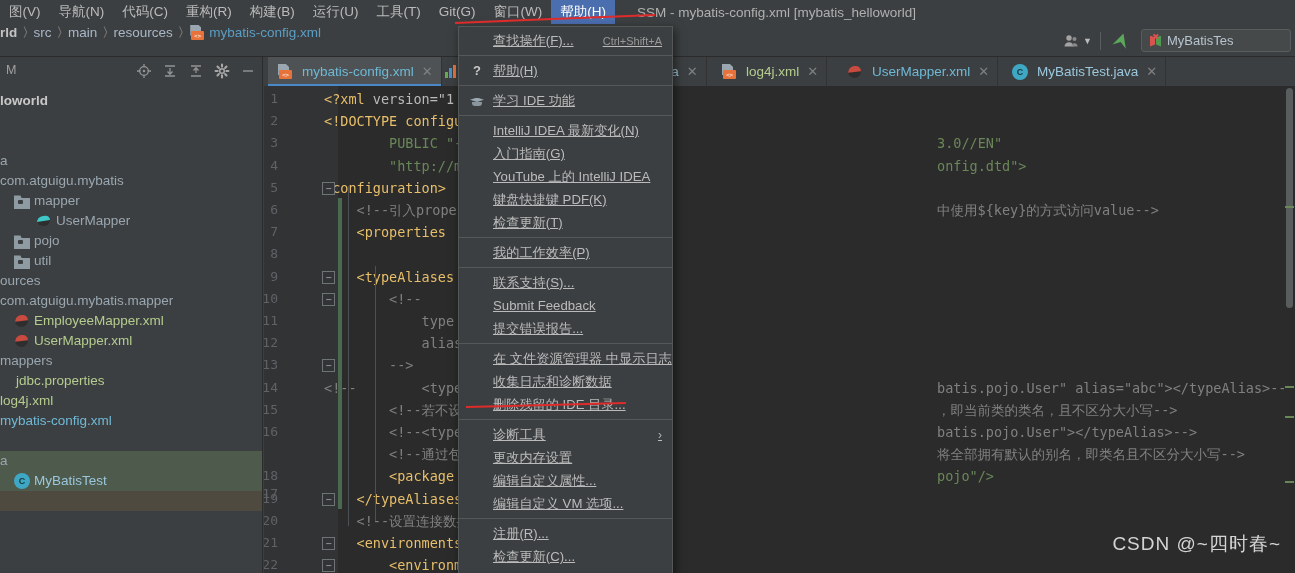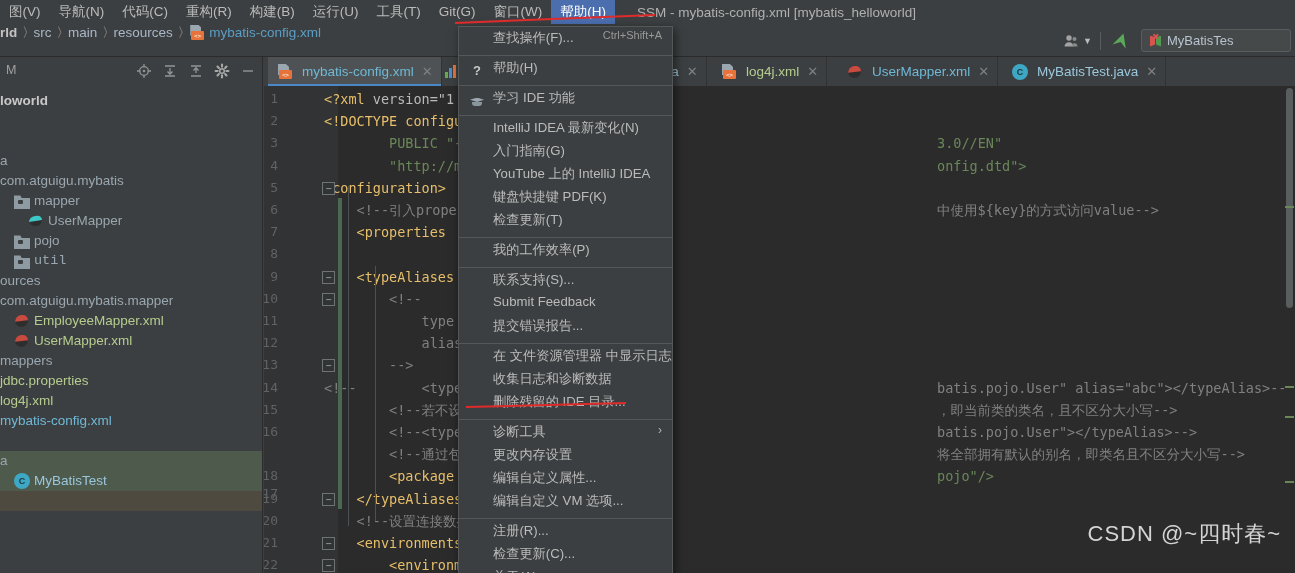--- a/index.html
+++ b/index.html
@@ -142,39 +142,39 @@
   .scroll-thumb{ position:absolute; right:2px; width:7px; border-radius:4px; background:#5a5d5e; }
   .marker{ position:absolute; right:1px; width:9px; height:2px; }
 
   
   #helpmenu{
     position:absolute; left:458px; top:26px; width:215px;
     background:#3c3f41; border:1px solid #555859;
     box-shadow:2px 3px 9px rgba(0,0,0,.55); z-index:60; padding:2px 0;
   }
   .mrow{
-    height:23px; display:flex; padding:0 10px 0 34px;
-    font-size:13.2px; color:#bbbbbb; white-space:nowrap; position:relative;
+    height:23px; display:flex; align-items:center; padding:0 10px 0 34px;
+    font-size:13.2px; color:#bbbbbb; white-space:nowrap; position:relative;text-decoration:underline;
   }
   .mrow .accel{ margin-left:auto; color:#999999; font-size:11px; padding-left:14px; }
   .mrow .arrow{ margin-left:auto; color:#b0b0b0; font-size:12px; }
   .mdiv{ height:1px; background:#555859; margin:3px 0; }
   .mrow .gi{ position:absolute; left:11px; top:50%; transform:translateY(-50%); width:14px; height:14px; }
   .q-icon{ color:#c8c8c8; font-size:13px; font-weight:bold; line-height:14px; text-align:center; }
   .cap-icon{ position:relative; }
   .cap-icon:before{ content:""; position:absolute; left:0; top:4px; width:14px; height:5px; background:#9aa7b0; clip-path:polygon(50% 0,100% 45%,50% 90%,0 45%); }
   .cap-icon:after{ content:""; position:absolute; left:2px; top:8px; width:10px; height:4px; background:#8a969e; border-radius:0 0 3px 3px; }
 
   
   .redline{
     position:absolute; height:0; border-top:2px solid #e02b2b; z-index:90;
     transform-origin:left center;
   }
   #watermark{
-    position:absolute; right:14px; bottom:24px; color:#d4d4d4; font-size:22px;
+    position:absolute; right:14px; bottom:16px; color:#d4d4d4; font-size:19px;
     letter-spacing:1px; z-index:80; white-space:nowrap;
   }
 </style>
 </head>
 <body>
 
 <div id="titlebar">
   <div class="menu-strip">
       <div class="menu-item">图(V)</div>
       <div class="menu-item">导航(N)</div>
@@ -270,50 +270,50 @@
       <div class="trow" style="padding-left: 0px;">
         <span class="lbl dim">a</span>
       </div>
       <div class="trow" style="padding-left: 0px;">
         <span class="lbl dim">com.atguigu.mybatis</span>
       </div>
       <div class="trow" style="padding-left: 14px;">
         <span class="ico ico-folder"></span>
         <span class="lbl dim">mapper</span>
       </div>
-      <div class="trow" style="padding-left: 28px;">
+      <div class="trow" style="padding-left: 28px; margin-left: 8px;">
         <span class="ico ico-mapper"></span>
         <span class="lbl dim">UserMapper</span>
       </div>
       <div class="trow" style="padding-left: 14px;">
         <span class="ico ico-folder"></span>
         <span class="lbl dim">pojo</span>
       </div>
-      <div class="trow" style="padding-left: 14px; font-family: Liberation Mono, monospace;">
+      <div class="trow" style="padding-left: 14px;">
         <span class="ico ico-folder"></span>
         <span class="lbl dim">util</span>
       </div>
       <div class="trow" style="padding-left: 0px;">
         <span class="lbl dim">ources</span>
       </div>
       <div class="trow" style="padding-left: 0px;">
         <span class="lbl dim">com.atguigu.mybatis.mapper</span>
       </div>
       <div class="trow" style="padding-left: 14px;">
         <span class="ico ico-mybatis"></span>
         <span class="lbl xml">EmployeeMapper.xml</span>
       </div>
       <div class="trow" style="padding-left: 14px;">
         <span class="ico ico-mybatis"></span>
         <span class="lbl xml">UserMapper.xml</span>
       </div>
       <div class="trow" style="padding-left: 0px;">
         <span class="lbl dim">mappers</span>
       </div>
-      <div class="trow" style="padding-left: 0px;">
+      <div class="trow" style="padding-left: 16px;">
         <span class="lbl xml">jdbc.properties</span>
       </div>
       <div class="trow" style="padding-left: 0px;">
         <span class="lbl xml">log4j.xml</span>
       </div>
       <div class="trow" style="padding-left: 0px;">
         <span class="lbl cfg">mybatis-config.xml</span>
       </div>
       <div class="trow" style="padding-left: 0px;">
         <span class="lbl"></span>

